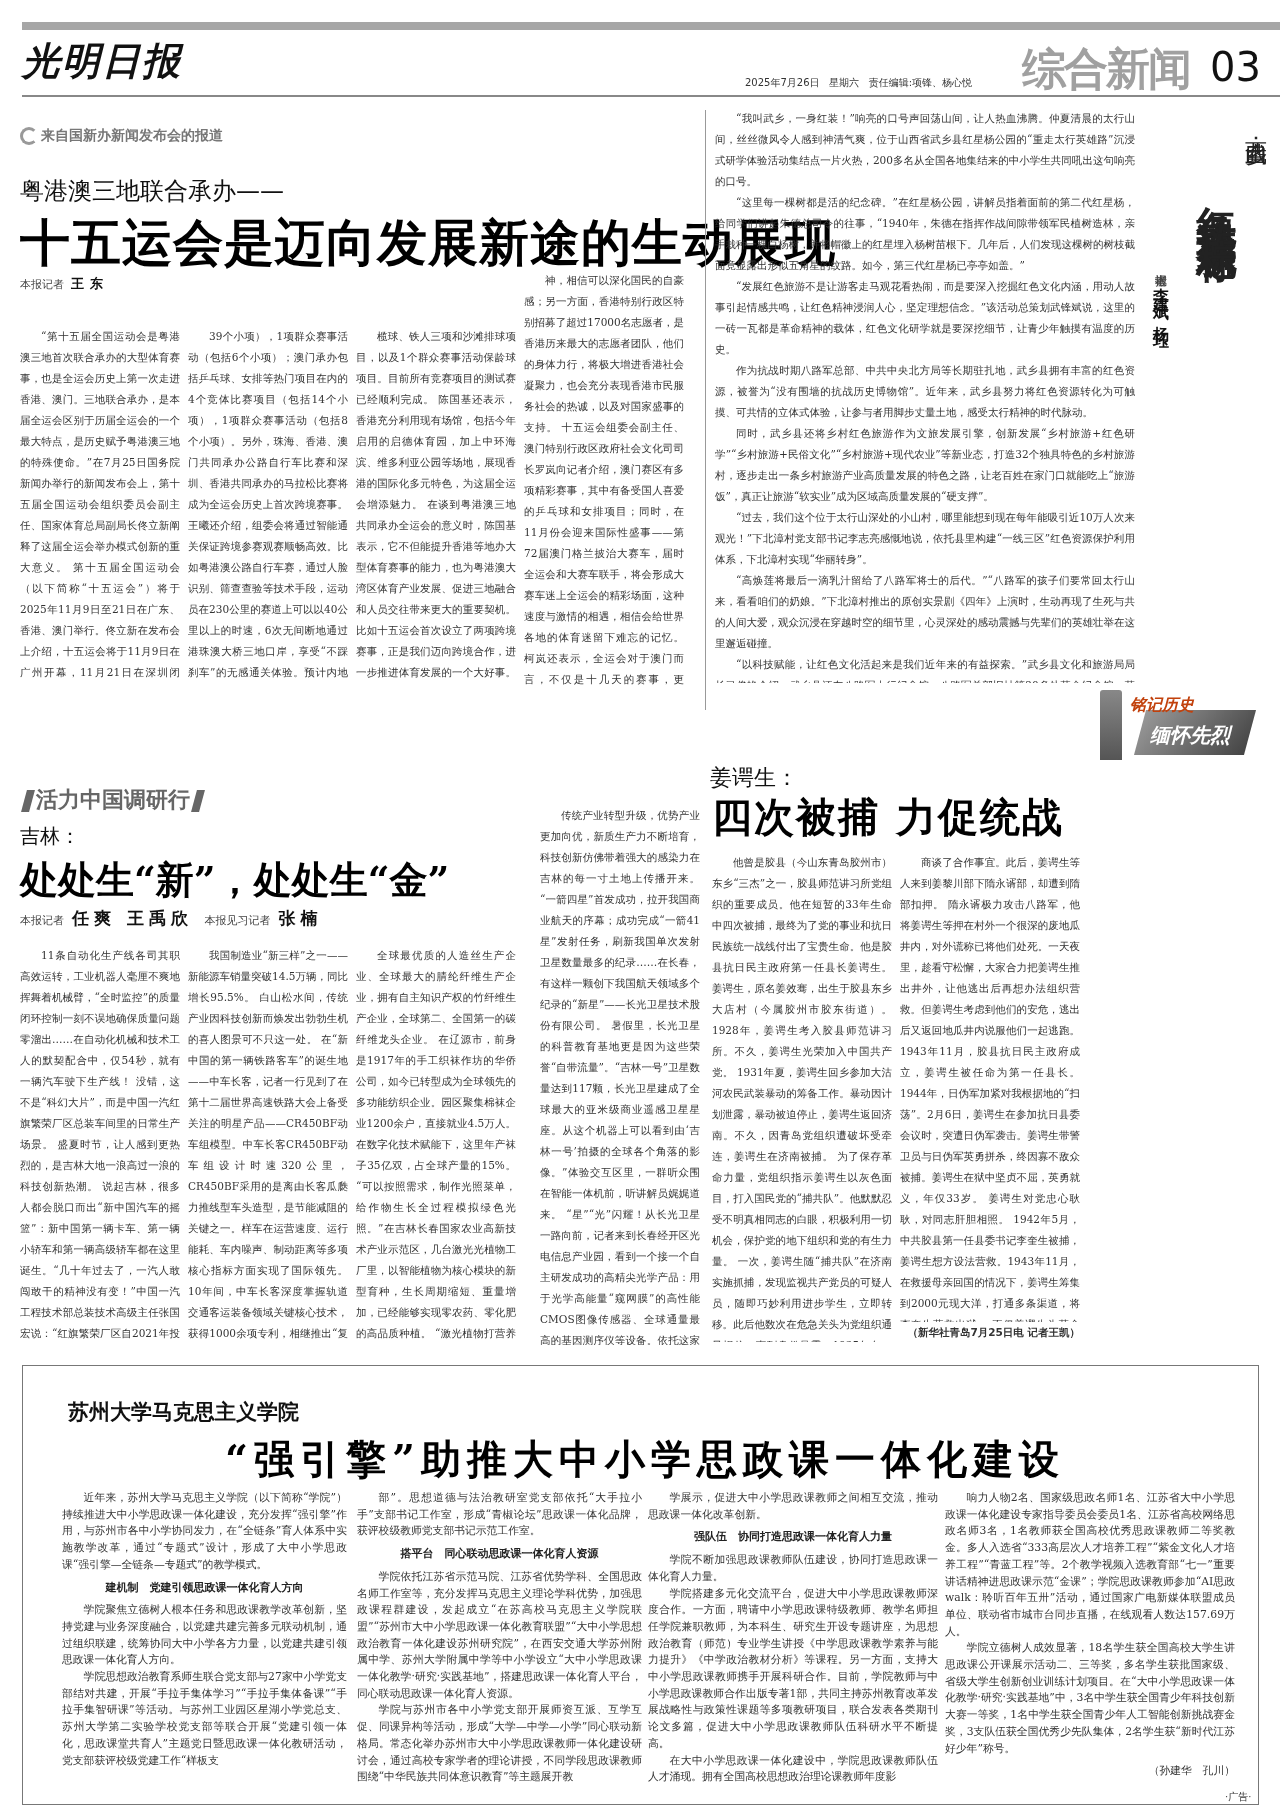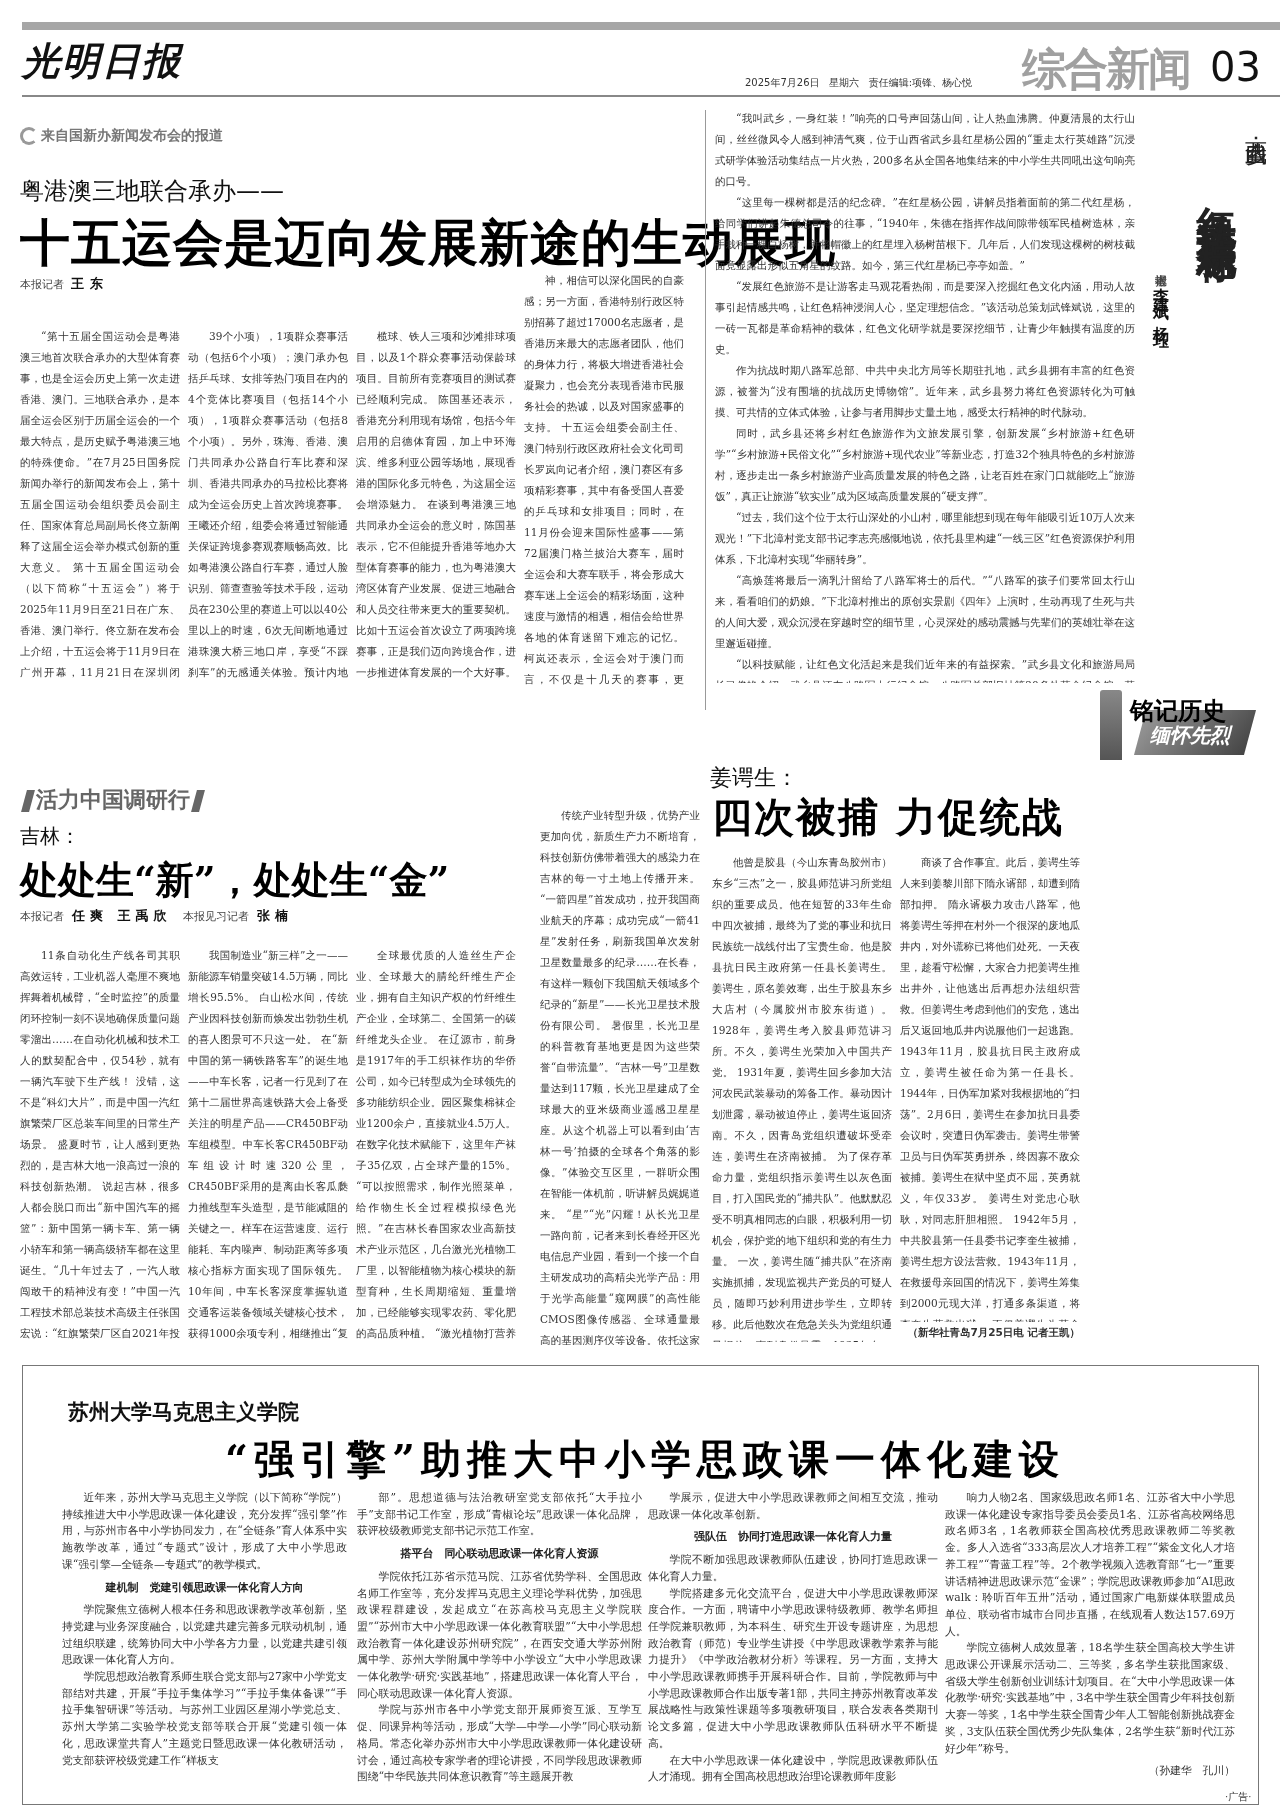--- a/index.html
+++ b/index.html
@@ -20,28 +20,28 @@
 .col{position:absolute;font-size:10.5px;line-height:21px;color:#333;text-align:justify;overflow:hidden}
 .col p{text-indent:2em}
 .vsep{position:absolute;width:1px;background:#999}
 .vtitle-small{left:1245px;top:125px;width:24px;font-size:22px;line-height:26px;writing-mode:vertical-rl;font-family:"DejaVu Sans",sans-serif}
 .vtitle-big{left:1195px;top:175px;writing-mode:vertical-rl;font-size:40px;font-weight:bold;line-height:44px;letter-spacing:4px}
 .vbyline{left:1150px;top:265px;writing-mode:vertical-rl;font-size:12px;color:#444}
 .vbyline b{font-size:16px;color:#111;margin-top:10px;letter-spacing:8px}
 .badge{left:1080px;top:690px;width:170px;height:70px}
 .badge .mon{position:absolute;left:20px;top:0;width:22px;height:70px;background:linear-gradient(#888,#555);border-radius:3px 3px 0 0}
 .badge .flag{position:absolute;left:60px;top:20px;width:110px;height:45px;background:linear-gradient(120deg,#999,#444);transform:skewX(-15deg)}
-.badge .t1{position:absolute;left:50px;top:5px;font-size:24px;font-weight:bold;color:#000000;font-family:"DejaVu Sans",sans-serif}
+.badge .t1{position:absolute;left:50px;top:5px;font-size:16px;font-weight:bold;font-style:italic;color:#c2410c;font-family:"DejaVu Sans",sans-serif}
 .badge .t2{position:absolute;left:70px;top:32px;font-size:20px;font-weight:bold;font-style:italic;color:#fff;font-family:"DejaVu Sans",sans-serif}
 .column-tag{left:20px;top:785px;font-size:22px;font-weight:bold;color:#666;font-family:"DejaVu Sans",sans-serif}
 .column-tag .sl{display:inline-block;width:8px;height:22px;background:#666;transform:skewX(-15deg);vertical-align:middle;margin:0 4px}
 .jl-pre{left:20px;top:823px;font-size:20px;font-family:Liberation Sans, sans-serif;color:#111}
 .jl-head{left:20px;top:855px;font-size:38px;font-weight:bold;color:#000}
 .jl-byline{left:20px;top:907px;font-size:11px;color:#444}
-.jl-byline b{font-size:13px;color:#111;margin:0 8px;letter-spacing:5px}
+.jl-byline b{font-size:17px;color:#111;margin:0 8px;letter-spacing:5px}
 .jg-pre{left:710px;top:763px;font-size:22px;font-family:"DejaVu Sans",sans-serif;color:#111}
 .jg-head{left:712px;top:790px;font-size:40px;font-weight:bold;color:#000;letter-spacing:2px}
 .ad-box{left:22px;top:1365px;width:1237px;height:440px;border:1px solid #777}
 .ad-org{left:68px;top:1398px;font-size:21px;font-weight:bold;font-family:Liberation Sans, sans-serif;color:#111}
 .ad-head{left:225px;top:1432px;font-size:40px;font-weight:bold;letter-spacing:6px;color:#000}
 .ad-col{position:absolute;font-size:10.8px;line-height:16.7px;color:#333;text-align:justify;overflow:hidden}
 .ad-col p{text-indent:2em}
 .ad-col h4{text-align:center;font-size:11px;font-weight:bold;color:#222;margin:6px 0}
 .ad-sign{text-align:right;margin-top:6px}
 .ad-mark{left:1225px;top:1790px;font-size:10px;color:#333}

